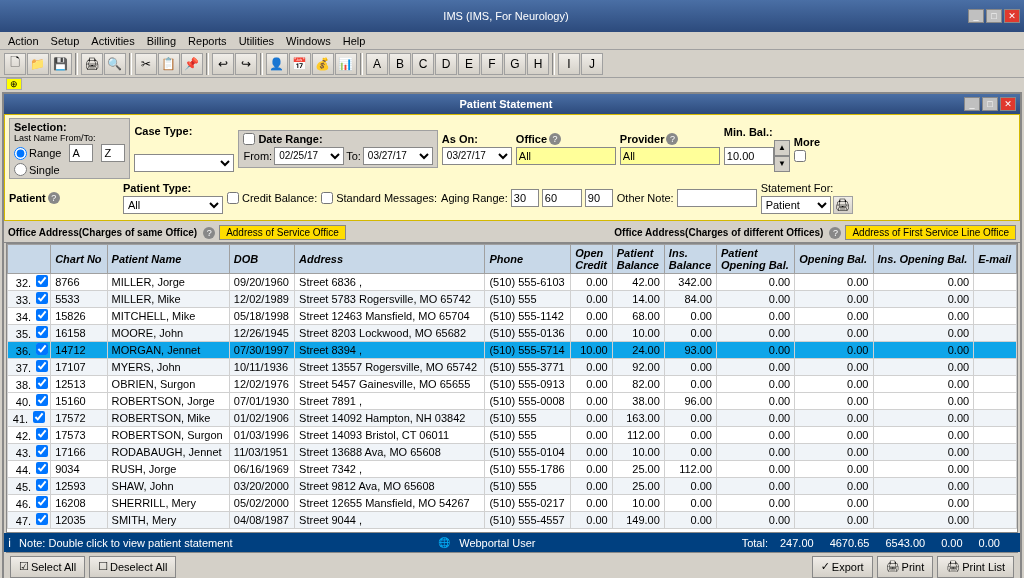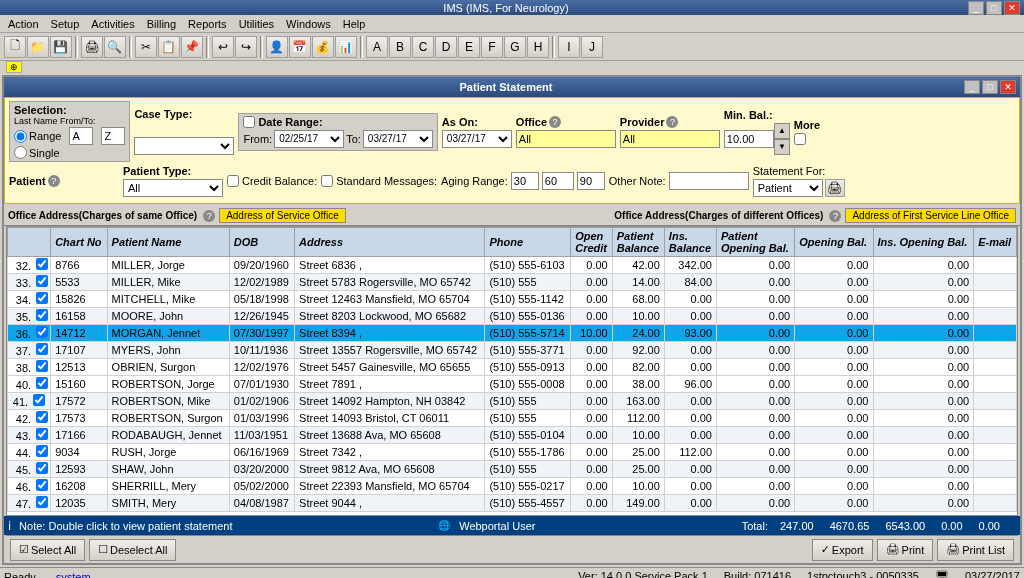--- a/index.html
+++ b/index.html
@@ -1,19 +1,19 @@
 <!DOCTYPE html>
 <html><head>
   <meta charset="utf-8">
   <style>
     * { box-sizing: border-box; margin: 0; padding: 0; font-family: 'Segoe UI', Tahoma, Arial, sans-serif; font-size: 11px; }
     body { background: #d4d0c8; width: 1024px; height: 578px; overflow: hidden; }
     
     
-    .title-bar { background: linear-gradient(to bottom, #4a6fa5, #2c4a7c); color: white; height: 15px; display: flex; align-items: center; justify-content: space-between; padding: 0 4px; }
+    .title-bar { background: linear-gradient(to bottom, #4a6fa5, #2c4a7c); color: white; height: 32px; display: flex; align-items: center; justify-content: space-between; padding: 0 4px; }
     .title-bar-title { flex: 1; text-align: center; font-size: 11px; }
     .title-bar-controls { display: flex; gap: 2px; }
     .title-bar-btn { width: 16px; height: 14px; background: #c0c0c0; border: 1px solid #888; font-size: 9px; display: flex; align-items: center; justify-content: center; cursor: pointer; }
     .title-bar-btn.close { background: #e0392d; color: white; }
     
     
     .menu-bar { background: #d4d0c8; height: 18px; display: flex; align-items: center; padding: 0 2px; border-bottom: 1px solid #a0a0a0; }
     .menu-item { padding: 1px 6px; cursor: pointer; font-size: 11px; }
     
     
@@ -245,21 +245,21 @@
       </div>
 
       <div style="display:flex;align-items:center;gap:3px;">
         <input type="checkbox" style="">
         <span class="filter-label">Standard Messages:</span>
       </div>
 
       <div style="display:flex;align-items:center;gap:3px;">
         <span class="filter-label">Aging Range:</span>
         <input type="text" style="width: 28px;" value="30">
-        <input type="text" style="width: 32px;" value="60">
+        <input type="text" style="width: 40px;" value="60">
         <input type="text" style="width: 28px;" value="90">
       </div>
 
       <div style="display:flex;align-items:center;gap:3px;">
         <span class="filter-label">Other Note:</span>
         <input type="text" style="width: 80px;">
       </div>
 
       <div style="display:flex;flex-direction:column;gap:2px;">
         <span class="filter-label">Statement For:</span>
@@ -538,21 +538,21 @@
       <td></td>
     </tr>
           <tr style="background: rgb(255, 255, 255);">
       <td style="text-align:right;padding-right:2px;">
         <span>46.</span>
         <input type="checkbox" checked="" style="margin-left: 2px;">
       </td>
       <td>16208</td>
       <td>SHERRILL, Mery</td>
       <td>05/02/2000</td>
-      <td>Street 22393 Mansfield, MO 65704</td>
+      <td>Street 12655 Mansfield, MO 54267</td>
       <td>(510) 555-0217</td>
       <td style="text-align:right;">0.00</td>
       <td style="text-align:right;">10.00</td>
       <td style="text-align:right;">0.00</td>
       <td style="text-align:right;">0.00</td>
       <td style="text-align:right;">0.00</td>
       <td style="text-align:right;">0.00</td>
       <td></td>
     </tr>
           <tr style="background: rgb(240, 244, 248);">

